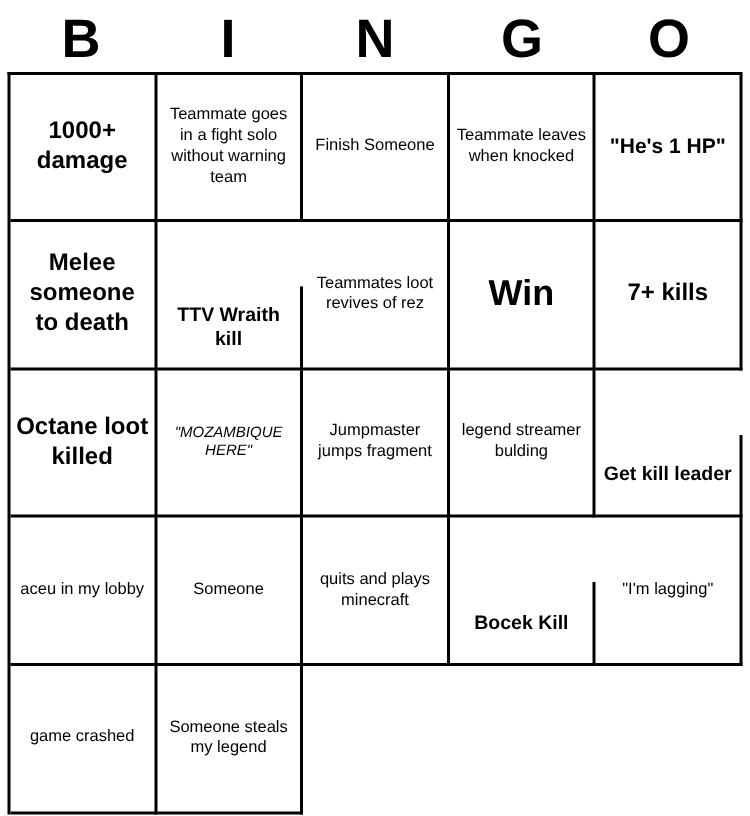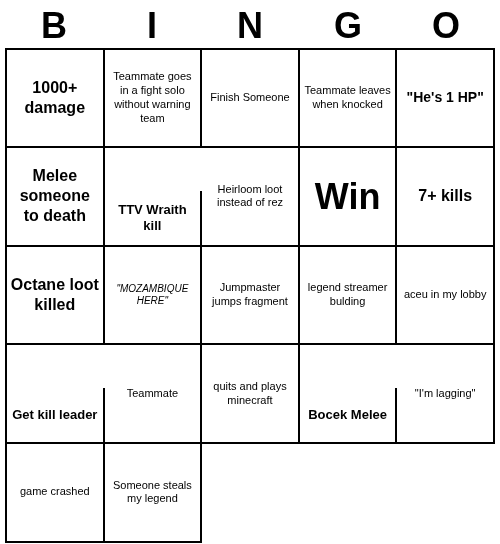--- a/index.html
+++ b/index.html
@@ -52,21 +52,21 @@
     .bingo-cell.large-text {
       font-size: 16px;
       font-weight: bold;
     }
     .bingo-cell.medium-text {
       font-size: 13px;
       font-weight: bold;
       margin-top: 43px;
     }
     .bingo-cell.win-cell {
-      font-size: 36px;
+      font-size: 24px;
       font-weight: bold;
     }
     .bingo-cell.he-cell {
       font-size: 14px;
       font-weight: bold;
     }
     .bingo-cell.italic-cell {
       font-style: italic;
       font-size: 10px;
     }
@@ -83,29 +83,29 @@
       <div class="header-cell">O</div>
     </div>
   <div id="bingo-grid">
   <div class="bingo-cell large-text">1000+ damage</div>
       <div class="bingo-cell">Teammate goes in a fight solo without warning team</div>
       <div class="bingo-cell">Finish Someone</div>
       <div class="bingo-cell">Teammate leaves when knocked</div>
       <div class="bingo-cell he-cell">"He's 1 HP"</div>
       <div class="bingo-cell large-text">Melee someone to death</div>
       <div class="bingo-cell medium-text">TTV Wraith kill</div>
-      <div class="bingo-cell">Heirloom loot instead of rez</div>
+      <div class="bingo-cell">Teammates loot revives of rez</div>
       <div class="bingo-cell win-cell">Win</div>
       <div class="bingo-cell large-text">7+ kills</div>
       <div class="bingo-cell large-text">Octane loot killed</div>
       <div class="bingo-cell italic-cell">"MOZAMBIQUE HERE"</div>
       <div class="bingo-cell">Jumpmaster jumps fragment</div>
       <div class="bingo-cell">legend streamer bulding</div>
+      <div class="bingo-cell medium-text">Get kill leader</div>
       <div class="bingo-cell">aceu in my lobby</div>
-      <div class="bingo-cell medium-text">Get kill leader</div>
-      <div class="bingo-cell">Teammate</div>
+      <div class="bingo-cell">Someone</div>
       <div class="bingo-cell">quits and plays minecraft</div>
-      <div class="bingo-cell medium-text">Bocek Melee</div>
+      <div class="bingo-cell medium-text">Bocek Kill</div>
       <div class="bingo-cell">"I'm lagging"</div>
       <div class="bingo-cell">game crashed</div>
       <div class="bingo-cell">Someone steals my legend</div>
     </div>
 </div>
 
 </body></html>

